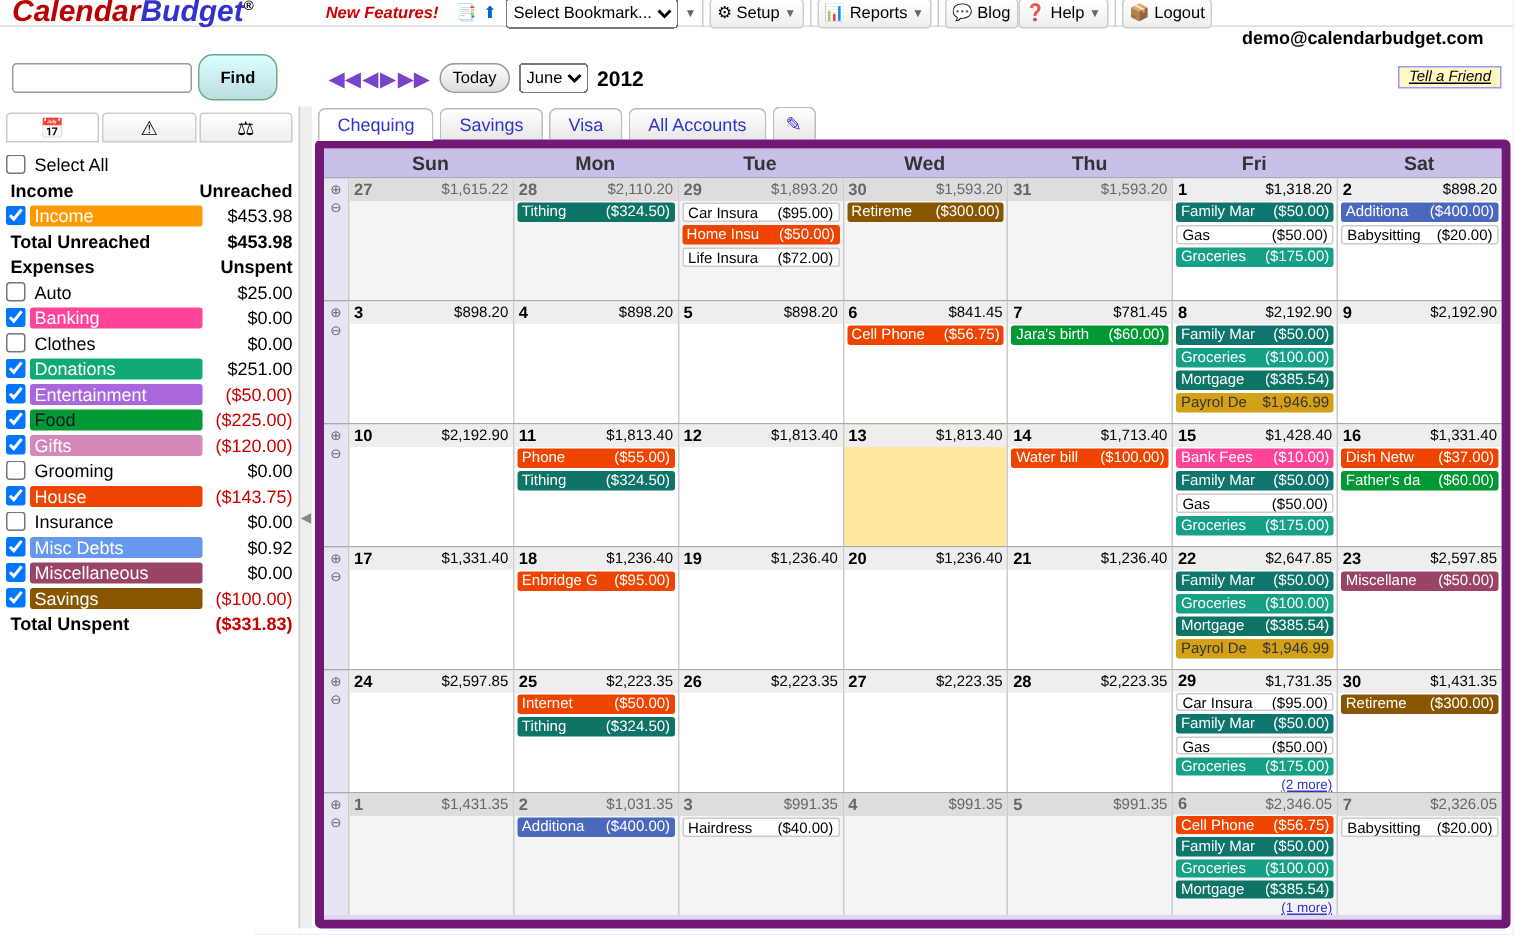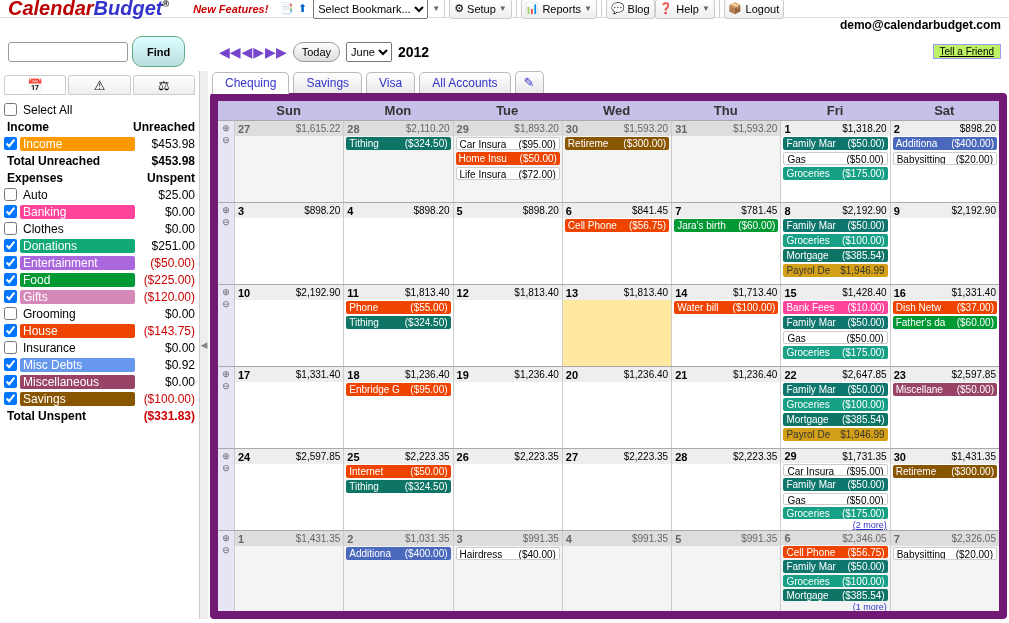--- a/index.html
+++ b/index.html
@@ -4,37 +4,37 @@
 <style>
 * { box-sizing: border-box; margin: 0; padding: 0; }
 body { font-family: Arial, sans-serif; font-size: 11px; width: 1009px; height: 623px; background: #fff; color: #000; }
 
 
 .header { display: flex; align-items: center; padding: 3px 8px; border-bottom: 1px solid #ddd; height: 18px; }
 .logo { font-size: 20px; font-weight: bold; font-style: italic; }
 .logo .cal { color: #b00; }
 .logo .bud { color: #33c; }
 .logo sup { font-size: 9px; font-style: normal; }
-.newfeat { color: #c00; font-weight: bold; font-style: italic; margin-left: 24px; }
+.newfeat { color: #c00; font-weight: bold; font-style: italic; margin-left: 48px; }
 .hbtn { display: inline-flex; align-items: center; gap: 3px; padding: 1px 4px; border: 1px solid #ccc; border-radius: 3px; background: linear-gradient(#fff,#eee); cursor: pointer; font-size: 11px; height: 20px; }
 .hbtn .drop { font-size: 8px; color: #666; }
 .hsep { width: 1px; height: 18px; background: #ccc; margin: 0 4px; }
 .header select { height: 20px; font-size: 11px; }
-.email-row { text-align: right; padding: 0 8px 2px 0; font-weight: bold; font-size: 12px; }
+.email-row { text-align: right; padding: 0 20px 2px 0; font-weight: bold; font-size: 12px; }
 
 
 .toolbar2 { display: flex; align-items: center; padding: 2px 8px 4px; gap: 6px; }
 .search-wrap { display: flex; gap: 4px; align-items: center; width: 195px;}
 .search-input { width: 120px; height: 20px; border: 1px solid #999; border-radius: 3px; padding: 0 4px; }
 .find-btn { height: 31px; padding: 0 14px; border: 1px solid #6a8; border-radius: 10px; background: linear-gradient(#dff,#bdd); cursor: pointer; font-weight: bold; font-size:11px;}
 .nav-arrows { display:flex; gap:1px; font-size: 14px; color: #64c; cursor: pointer; align-items:center; margin-left: 10px;}
 .today-btn { height: 20px; padding: 2px 8px; border:1px solid #999; border-radius: 10px; background: linear-gradient(#fff,#ddd); cursor:pointer; font-size:11px;}
 .month-select { height: 20px; font-size:11px; }
 .year { font-size: 14px; font-weight: bold; }
-.tellafriend { margin-left:auto; border:1px solid #99f; background:#bef264; padding:1px 6px; font-size:10px; cursor:pointer; text-decoration: underline;}
+.tellafriend { margin-left:auto; border:1px solid #99f; background:#fef9c3; padding:1px 6px; font-size:10px; cursor:pointer; text-decoration: underline; font-style: italic;}
 
 
 .main { display:flex; height: 548px; }
 .sidebar { width: 200px; border-right: 1px solid #ccc; padding: 2px; }
 .sidetabs { display:flex; gap:2px; margin-bottom:4px; padding:2px;}
 .sidetab { flex:1; height:20px; border:1px solid #ccc; border-radius:3px 3px 0 0; background:linear-gradient(#fff,#eee); display:flex; align-items:center; justify-content:center; cursor:pointer; font-size:13px;}
 .sidetab.active { background:#fff; }
 .catlist { font-size: 12px; }
 .catrow { display:flex; align-items:center; height:17px; padding:0 2px; }
 .catrow input[type=checkbox]{ margin-right:3px; }
@@ -42,21 +42,21 @@
 .catval { text-align:right; min-width:60px; }
 .neg { color: #c00; }
 .headrow { font-weight:bold; }
 
 
 .calarea { flex:1; display:flex; flex-direction:column; }
 .acct-tabs { display:flex; gap:4px; padding: 0 4px; height:22px; align-items:flex-end;}
 .acct-tab { padding:3px 12px; border:1px solid #bbb; border-bottom:none; border-radius:5px 5px 0 0; background:linear-gradient(#fff,#e8e8e8); color:#33c; cursor:pointer; font-size:12px;}
 .acct-tab.active { background:#fff; font-weight:normal; border-bottom:1px solid #fff; position:relative; top:1px;}
 .acct-tab.edit { padding:3px 8px; font-size:13px;}
-.calwrap { flex:1; border:8px solid #701a75; border-radius:4px; margin:0 2px; background:#d8d0f0; overflow:hidden; display:flex; flex-direction:column;}
+.calwrap { flex:1; border:6px solid #701a75; border-radius:4px; margin:0 2px; background:#d8d0f0; overflow:hidden; display:flex; flex-direction:column;}
 .weekdays { display:flex; background:#c8c0e8; }
 .wd-gutter { width:16px; }
 .wd { flex:1; text-align:center; font-weight:bold; font-size:13px; color:#333; padding:2px 0;}
 .calgrid { flex:1; display:flex; flex-direction:column; }
 .weekrow { flex:1; display:flex; border-top:1px solid #aaa; min-height: 80px;}
 .wr-gutter { width:16px; background:#e8e4f4; display:flex; flex-direction:column; align-items:center; padding-top:2px; gap:2px; font-size:9px; color:#666;}
 .wr-gutter span { cursor:pointer; }
 .daycell { flex:1; background:#fff; border-left:1px solid #ccc; display:flex; flex-direction:column; overflow:hidden; position:relative;}
 .daycell.today { background:#ffe8a0; }
 .daycell.othermonth { background:#f4f4f4; }
@@ -197,21 +197,21 @@
           <span class="catlabel c-donations" style="color:#fff">Donations</span>
           <span class="catval ">$251.00</span>
         </div>
         <div class="catrow ">
           <input type="checkbox" checked="" style="">
           <span class="catlabel c-entertainment" style="color:#fff">Entertainment</span>
           <span class="catval neg">($50.00)</span>
         </div>
         <div class="catrow ">
           <input type="checkbox" checked="" style="">
-          <span class="catlabel c-food" style="color:#ffffff">Food</span>
+          <span class="catlabel c-food" style="color:#0f172a">Food</span>
           <span class="catval neg">($225.00)</span>
         </div>
         <div class="catrow ">
           <input type="checkbox" checked="" style="">
           <span class="catlabel c-gifts" style="color:#fff">Gifts</span>
           <span class="catval neg">($120.00)</span>
         </div>
         <div class="catrow ">
           <input type="checkbox" style="">
           <span class="catlabel " style="">Grooming</span>

